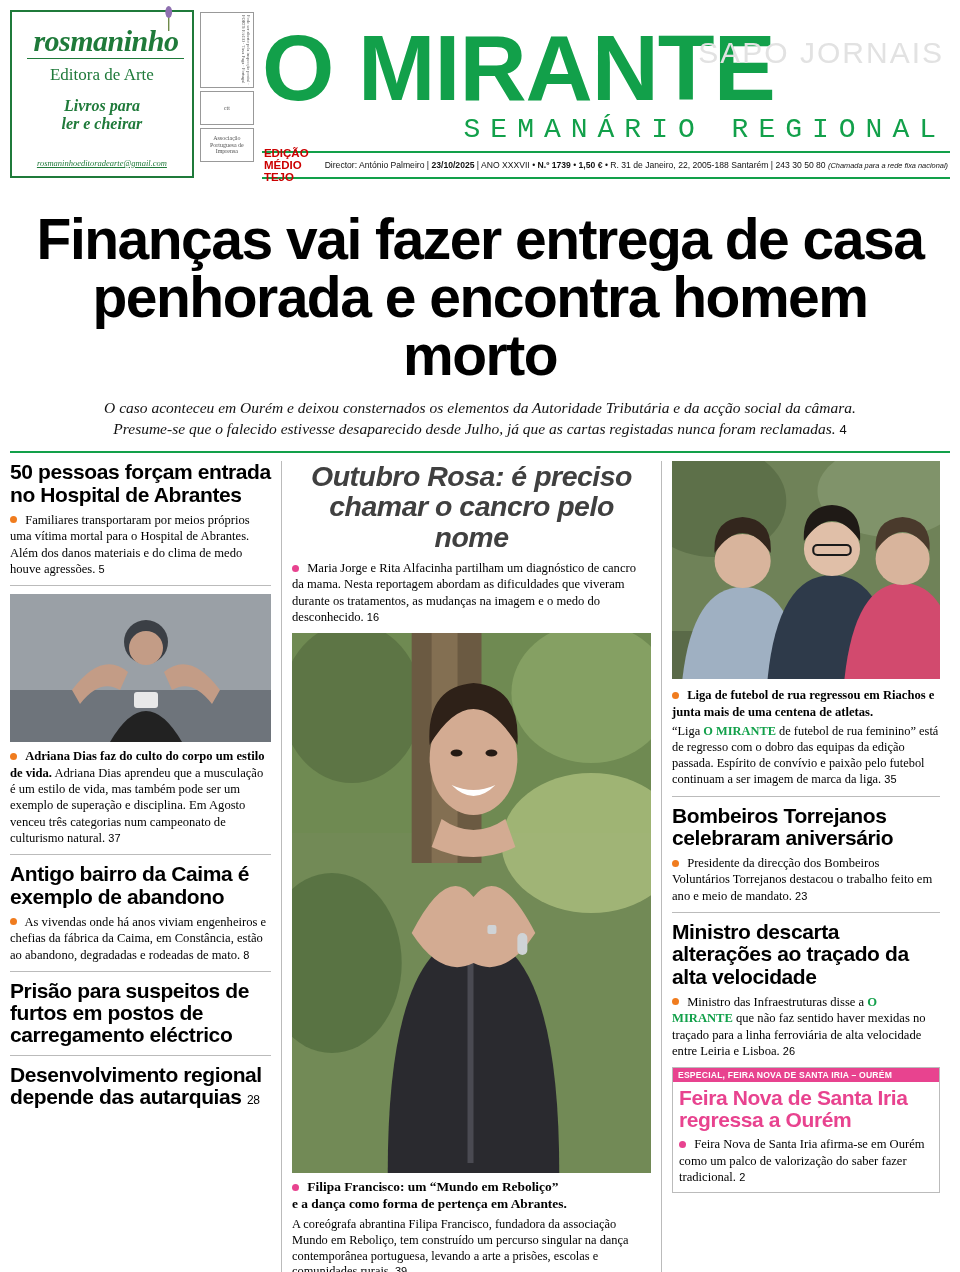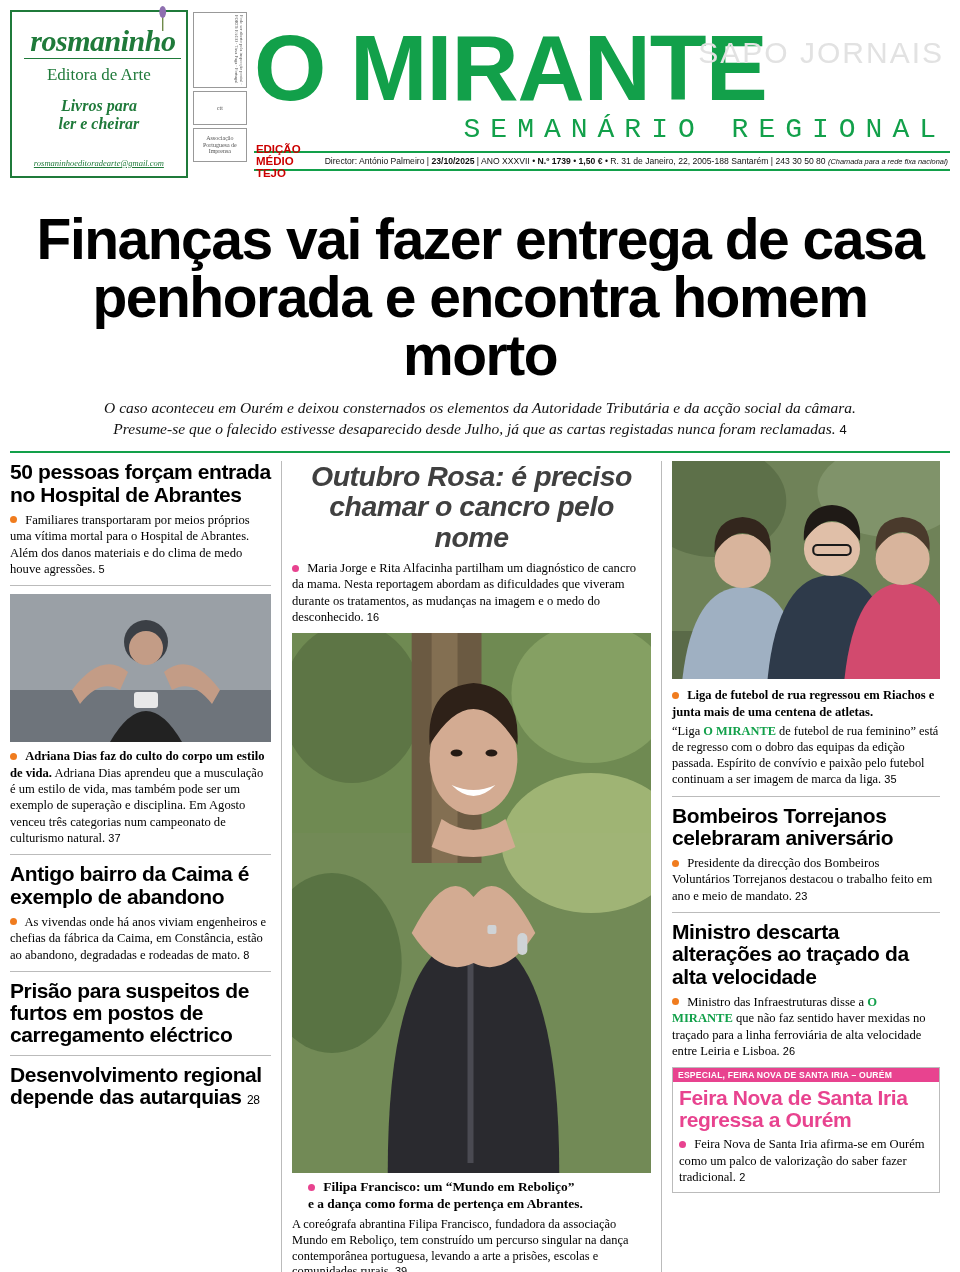--- a/index.html
+++ b/index.html
@@ -72,23 +72,23 @@
     font-weight:700; font-size:93px; line-height:0.95;
     color:#12a04a; letter-spacing:-1px; margin-top:18px;
     white-space:nowrap;
   }
   .subtitle {
     font-family:Liberation Mono, monospace;
     font-size:28px; letter-spacing:10px; color:#12a04a;
     text-align:right; margin-top:2px; padding-right:4px;
   }
   .mast-meta {
-    display:flex; align-items:center; gap:24px;
+    display:flex; align-items:center; gap:16px;
     border-top:2px solid #12a04a; border-bottom:2px solid #12a04a;
-    margin-top:6px; padding:2px 2px; height:20px;
+    margin-top:6px; padding:2px 2px; height:28px;
   }
   .edicao { color:#cc0000; font-family:"Liberation Sans",sans-serif; font-weight:700; font-size:11.5px; }
   .meta-line { font-family:"Liberation Sans",sans-serif; font-size:8.6px; color:#111; white-space:nowrap; }
   .meta-line b { font-weight:700; }
   .meta-line .it { font-style:italic; font-size:7.4px; }
 
   
   .lead { padding: 10px 14px 0 14px; }
   .lead h1 {
     font-family:"Liberation Sans", sans-serif;
@@ -134,21 +134,21 @@
   .right-photo { height:218px; }
 
   
   .mid-title {
     font-family:"Liberation Sans", sans-serif; font-weight:700; font-style:italic;
     color:#404040; font-size:28.5px; line-height:1.06; text-align:center; margin:0 0 8px 0;
     letter-spacing:-0.5px;
   }
   .mid-sub { font-family:"Liberation Serif",serif; font-size:12.6px; line-height:1.3; margin:0 0 8px 0;}
 
-  .mid-cap { font-family:"Liberation Serif",serif; font-size:13.4px; line-height:1.25; margin:6px 0 4px 16px; font-weight:700;}
+  .mid-cap { font-family:"Liberation Serif",serif; font-size:13.4px; line-height:1.25; margin:6px 0 4px 0; font-weight:700;}
   .mid-body { font-family:"Liberation Serif",serif; font-size:12.4px; line-height:1.28; margin:0; }
 
   
   .right-lead { font-family:"Liberation Serif",serif; font-size:12.6px; line-height:1.3; margin:8px 0 4px 0; font-weight:700;}
   .right-body { font-family:"Liberation Serif",serif; font-size:12.4px; line-height:1.28; margin:0 0 8px 0;}
   .brand { font-weight:700; color:#12a04a; }
 
   .box-feira { border:1px solid #bbb; margin-top:8px; }
   .box-feira-h {
     background:#e8438f; color:#fff; font-family:"Liberation Sans",sans-serif;

